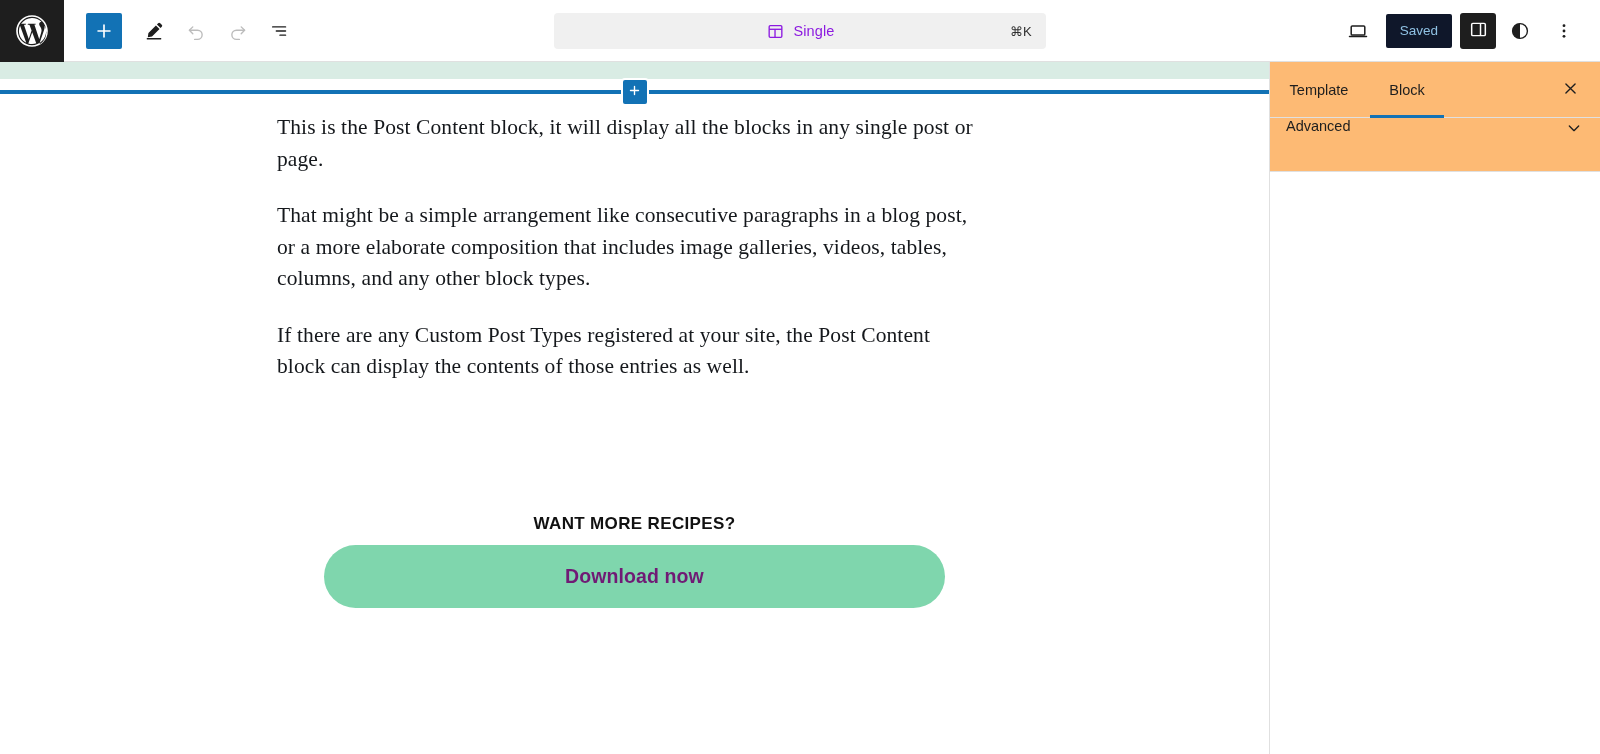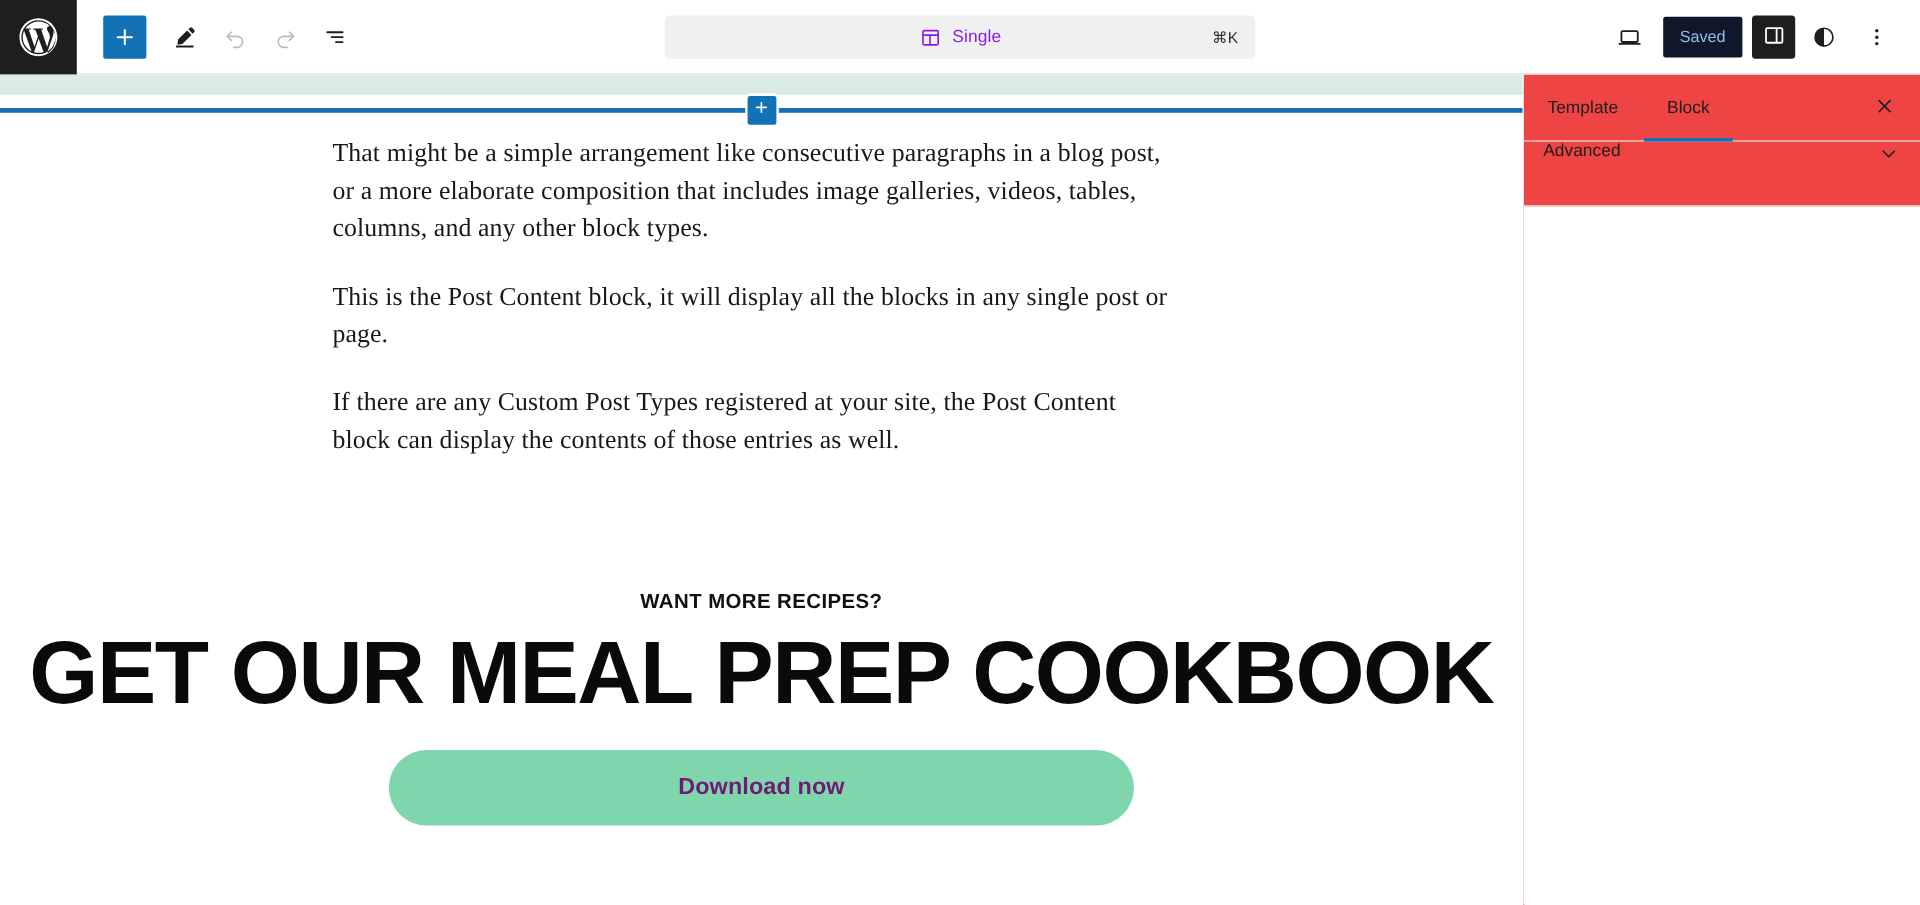--- a/index.html
+++ b/index.html
@@ -129,21 +129,21 @@
     font-size: 21.5px;
     line-height: 31.5px;
     color: #15181c;
     margin-bottom: 25px;
     letter-spacing: 0.1px;
   }
   .para:last-child { margin-bottom: 0; }
 
   
   .cta {
-    position: absolute; left: 0; right: 0; top: 430px;
+    position: absolute; left: 0; right: 0; top: 452px;
     text-align: center;
   }
   .cta-eyebrow {
     font-size: 17px; font-weight: bold;
     letter-spacing: 0.35px;
     color: #111;
     margin-bottom: 11px;
   }
   .cta-heading {
     font-size: 74px;
@@ -161,21 +161,21 @@
     font-size: 19.5px; font-weight: bold;
     font-family: "Liberation Sans", sans-serif;
     color: #701a75;
     cursor: pointer;
     letter-spacing: 0.1px;
   }
 
   
   .sidebar {
     width: 331px; flex: 0 0 331px;
-    background: #ef4444;
+    background: #fdba74;
     border-left: 1px solid #e0e0e0;
     display: flex; flex-direction: column;
   }
   .sb-tabs {
     height: 56px; flex: 0 0 56px;
     display: flex; align-items: stretch;
     border-bottom: 1px solid #e0e0e0;
     position: relative;
   }
   .sb-tab {
@@ -357,29 +357,28 @@
         <div class="inserter-plus">
           <span>
             <svg width="15" height="15" viewBox="0 0 24 24" fill="none" stroke="currentColor" stroke-width="2.2" stroke-linecap="round">
               <path d="M12 5.6v12.8M5.6 12h12.8"></path>
             </svg>
           </span>
         </div>
 
         <div class="post-content">
           <div class="content-col">
+            <p class="para">This is the Post Content block, it will display all the blocks in any single post or page.</p>
             <p class="para">That might be a simple arrangement like consecutive paragraphs in a blog post, or a more elaborate composition that includes image galleries, videos, tables, columns, and any other block types.</p>
-            <p class="para">This is the Post Content block, it will display all the blocks in any single post or page.</p>
             <p class="para">If there are any Custom Post Types registered at your site, the Post Content block can display the contents of those entries as well.</p>
           </div>
         </div>
 
         <div class="cta">
           <div class="cta-eyebrow">WANT MORE RECIPES?</div>
-          <div class="cta-heading">GET OUR MEAL PREP COOKBOOK</div>
           <button class="cta-button">Download now</button>
         </div>
 
       </div>
     </div>
 
     <div class="sidebar">
 
       <div class="sb-tabs">
         <button class="sb-tab">Template</button>

